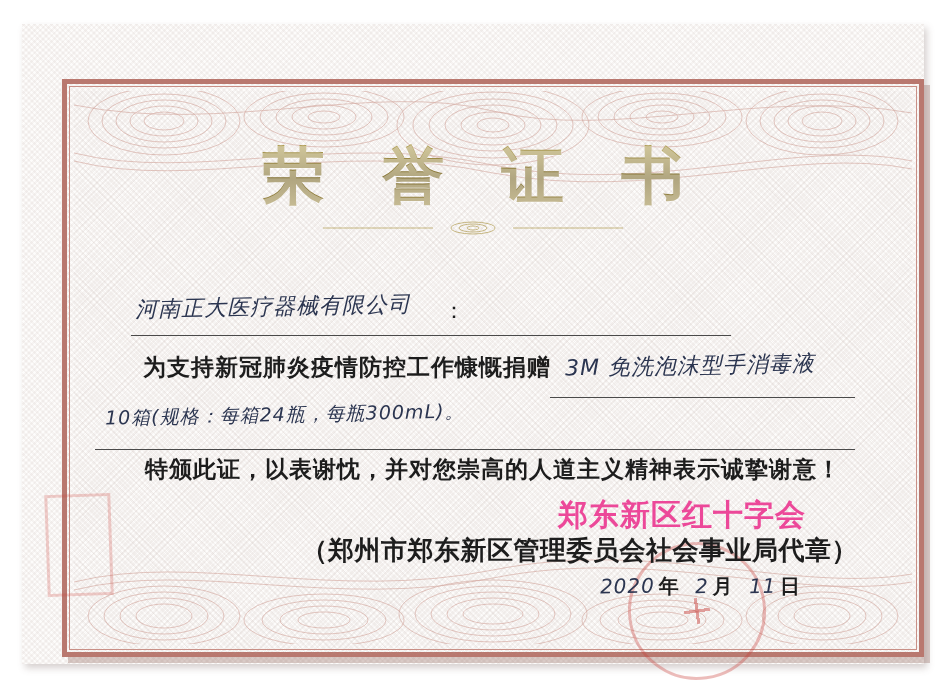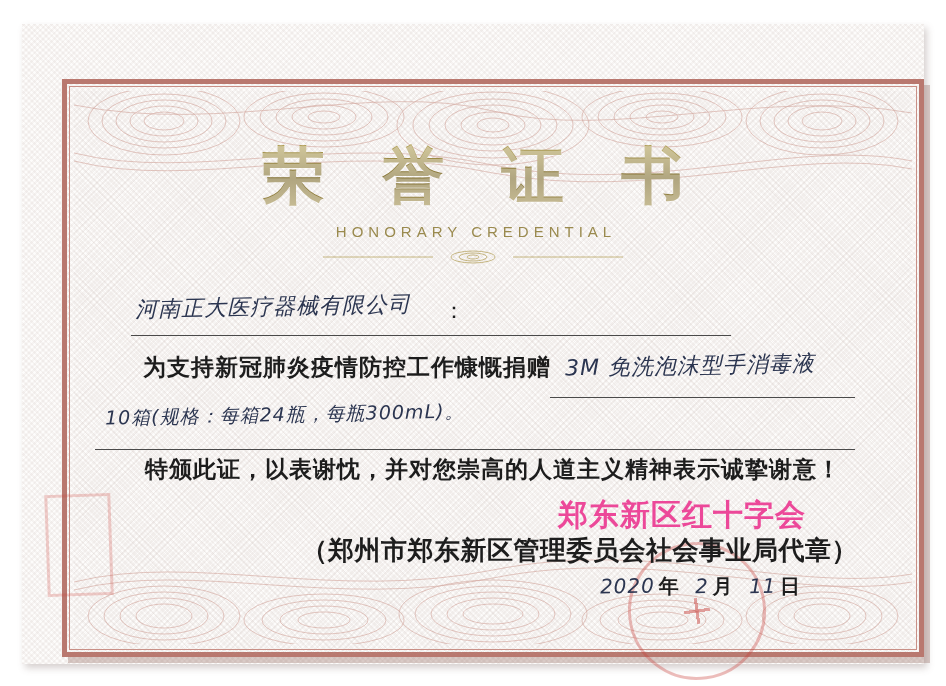--- a/index.html
+++ b/index.html
@@ -387,21 +387,20 @@
       </svg>
     </div>
 
     <div class="seal-side"></div>
     <div class="seal-main"></div>
 
   </div>
 
   <div class="title-zone">
     <div class="main-title">荣 誉 证 书</div>
-    <div class="sub-title">HONORARY CREDENTIAL</div>
     <div class="title-ornament">
       <svg width="300" height="14" viewBox="0 0 300 14" xmlns="http://www.w3.org/2000/svg">
         <g stroke="#b8a563" fill="none" stroke-width="0.8">
           <path d="M0 7 L110 7"></path>
           <path d="M190 7 L300 7"></path>
           <ellipse cx="150" cy="7" rx="22" ry="6"></ellipse>
           <ellipse cx="150" cy="7" rx="14" ry="4"></ellipse>
           <ellipse cx="150" cy="7" rx="6" ry="2"></ellipse>
         </g>
       </svg>

